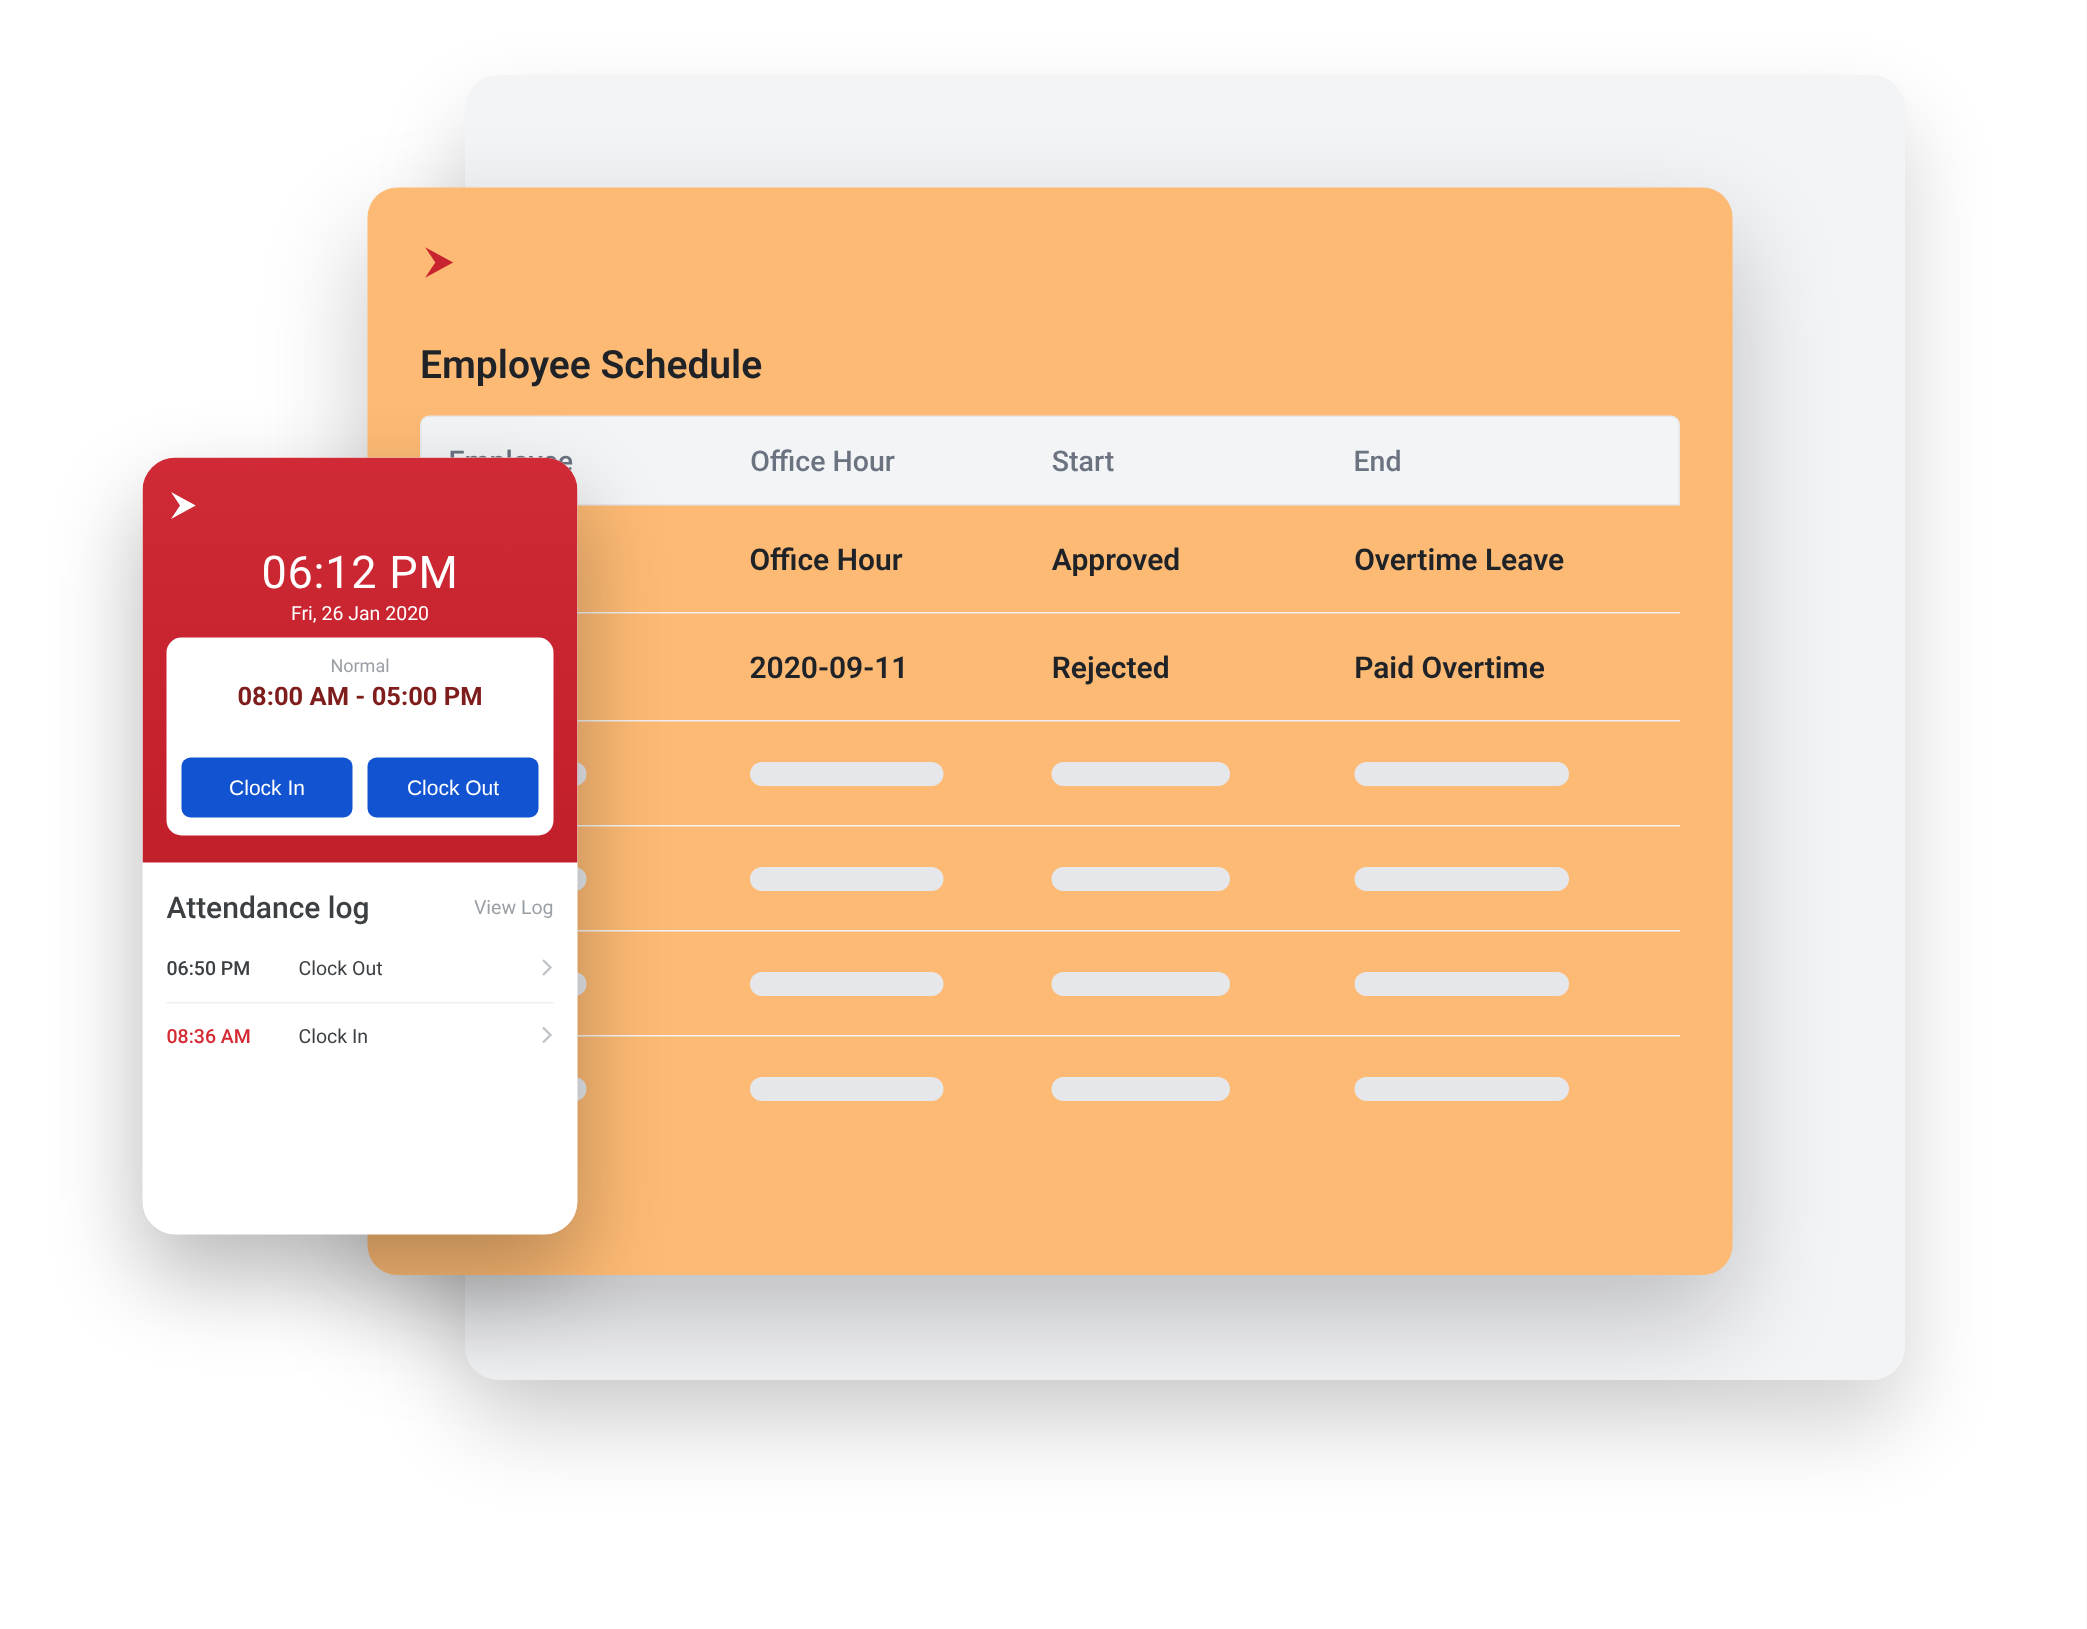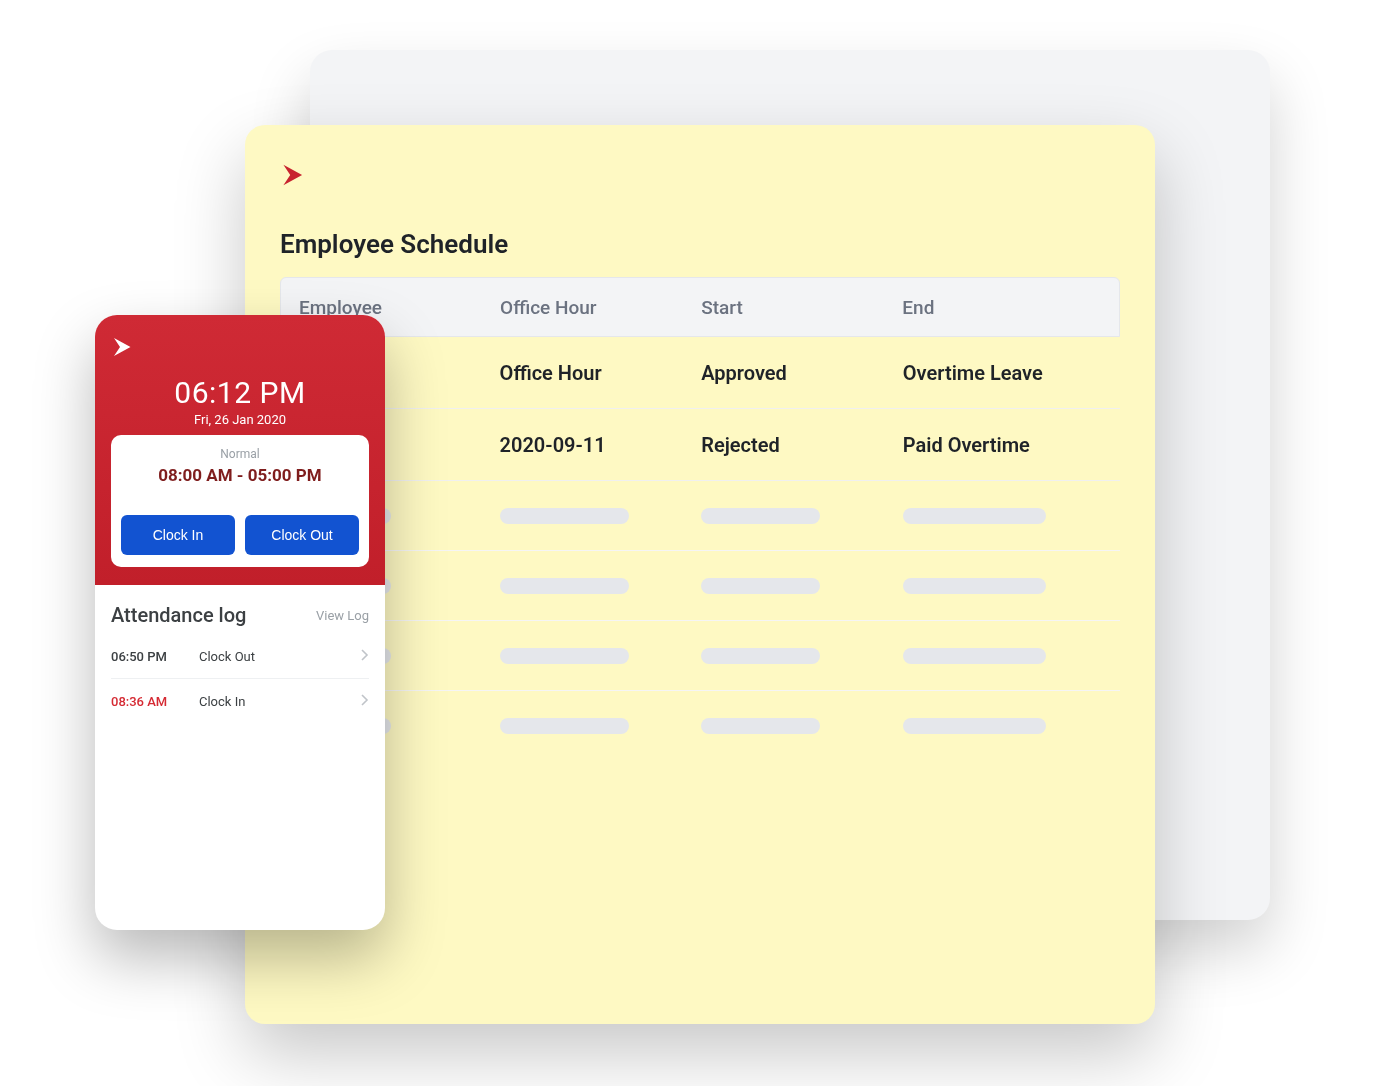--- a/index.html
+++ b/index.html
@@ -23,22 +23,22 @@
     border-radius: 22px;
     box-shadow: 0 30px 60px rgba(0,0,0,0.18);
   }
 
   
   .desk-card {
     position: absolute;
     left: 245px;
     top: 125px;
     width: 910px;
-    height: 899px;
-    background: #fef9c3;
+    height: 725px;
+    background: #fdba74;
     border-radius: 20px;
     box-shadow: 0 30px 70px rgba(0,0,0,0.22);
     padding: 30px 35px 20px 35px;
     display: flex;
     flex-direction: column;
   }
 
   .brand-row {
     display: flex;
     align-items: center;
@@ -99,23 +99,23 @@
   }
   .skel.emp   { width: 56%; }
   .skel.off   { width: 78%; }
   .skel.sta   { width: 72%; }
   .skel.end   { width: 72%; }
 
   
   .mobile-card {
     position: absolute;
     left: 95px;
-    top: 315px;
+    top: 305px;
     width: 290px;
-    height: 615px;
+    height: 518px;
     background: #ffffff;
     border-radius: 22px;
     box-shadow: 0 28px 60px rgba(0,0,0,0.28);
     overflow: hidden;
     display: flex;
     flex-direction: column;
   }
 
   .mobile-header {
     background: #c8242f;

